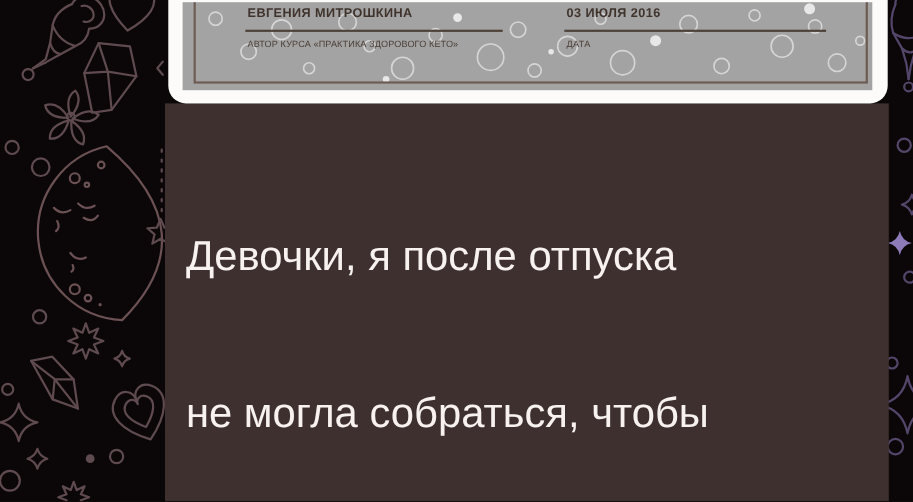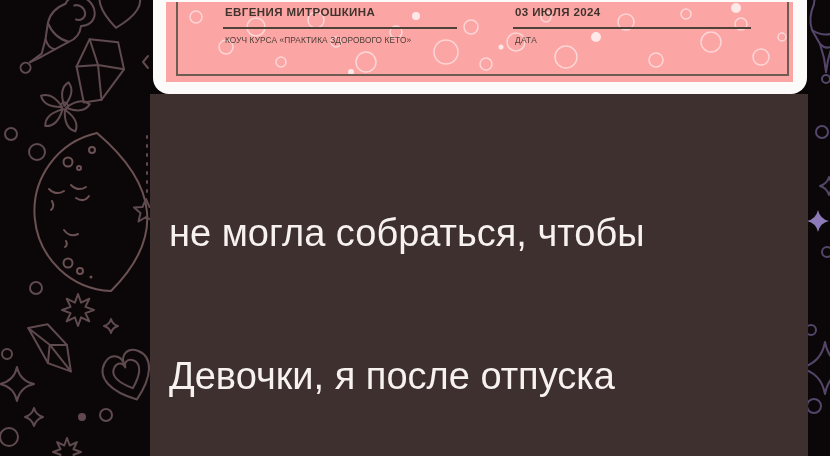--- a/index.html
+++ b/index.html
@@ -6,21 +6,21 @@
   #app{position:relative;width:830px;height:456px;overflow:hidden;
        font-family:"Liberation Sans",sans-serif;background:#0b0708;}
   svg.wp{position:absolute;top:0;display:block;}
   #wp-left{left:0;}
   #wp-right{left:800px;}
 
   
   .photo{position:absolute;left:153px;top:0;width:654px;height:94px;
          background:#fcfbfa;border-radius:0 0 16px 16px;z-index:3;}
   .cert-paper{position:absolute;left:13px;right:14px;top:2px;bottom:12px;
-              background:#fca5a5;overflow:hidden;}
+              background:#a3a3a3;overflow:hidden;}
   .cert-bubbles{position:absolute;left:0;top:0;}
   .cert-frame-line{position:absolute;left:10px;right:4px;top:-10px;bottom:6px;
                    border:2px solid #6e5c52;}
   .cert-name{position:absolute;left:59px;top:4px;font-size:11.5px;font-weight:bold;
              color:#3f332c;letter-spacing:.4px;white-space:nowrap;}
   .rule{position:absolute;height:2px;background:#4e4238;}
   .rule-left{left:57px;top:25px;width:234px;}
   .rule-right{left:347px;top:25px;width:238px;}
   .cert-role{position:absolute;left:59px;top:33px;font-size:8.3px;line-height:10.5px;
              color:#4a3d35;letter-spacing:.1px;white-space:nowrap;}
@@ -154,32 +154,32 @@
             <circle cx="430" cy="35" r="5"></circle>
             <circle cx="570" cy="6" r="5"></circle>
           <circle cx="335" cy="45" r="2.5"></circle>
             <circle cx="185" cy="70" r="3"></circle>
         </g>
       </svg>
       <div class="cert-frame-line"></div>
       <div class="cert-name">ЕВГЕНИЯ МИТРОШКИНА</div>
       <div class="rule rule-left"></div>
       <div class="cert-role">
-        <div>КОУЧ КУРСА «ПРАКТИКА ЗДОРОВОГО КЕТО»</div>
+        <div>АВТОР КУРСА «ПРАКТИКА ЗДОРОВОГО КЕТО»</div>
       </div>
-      <div class="cert-date">03 ИЮЛЯ 2024</div>
+      <div class="cert-date">03 ИЮЛЯ 2016</div>
       <div class="rule rule-right"></div>
       <div class="cert-date-label">ДАТА</div>
     </div>
   </div>
 
   <div class="bubble">
     <div class="msg">
+      <div>Девочки, я после отпуска</div>
       <div>не могла собраться, чтобы</div>
-      <div>Девочки, я после отпуска</div>
       
       
       
       
       
     </div>
   </div>
 
 </div>
 

